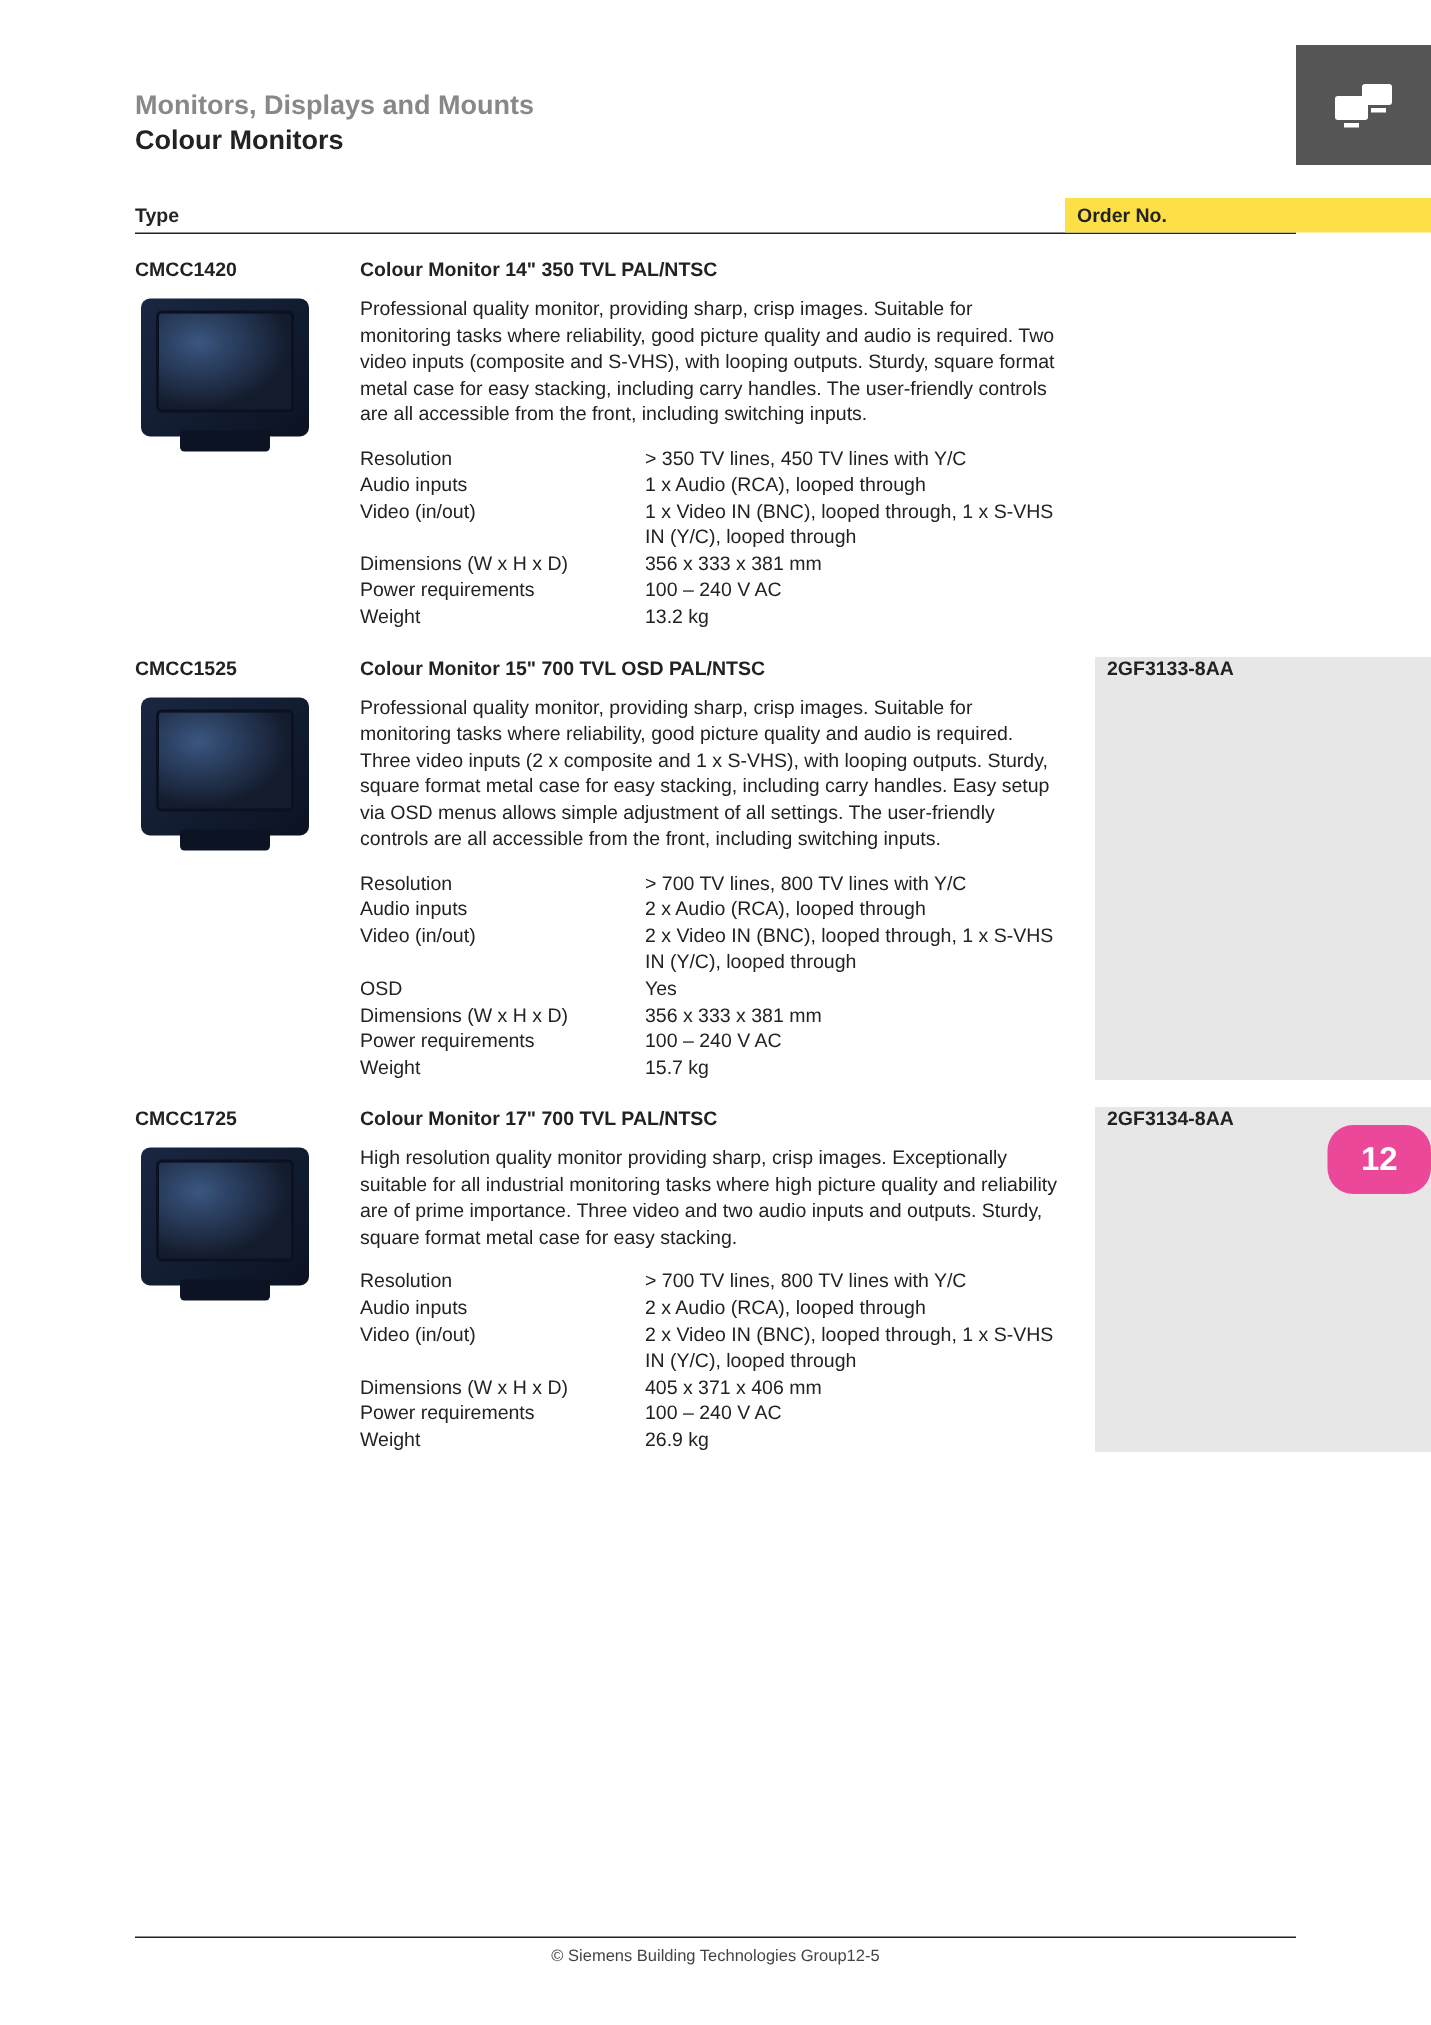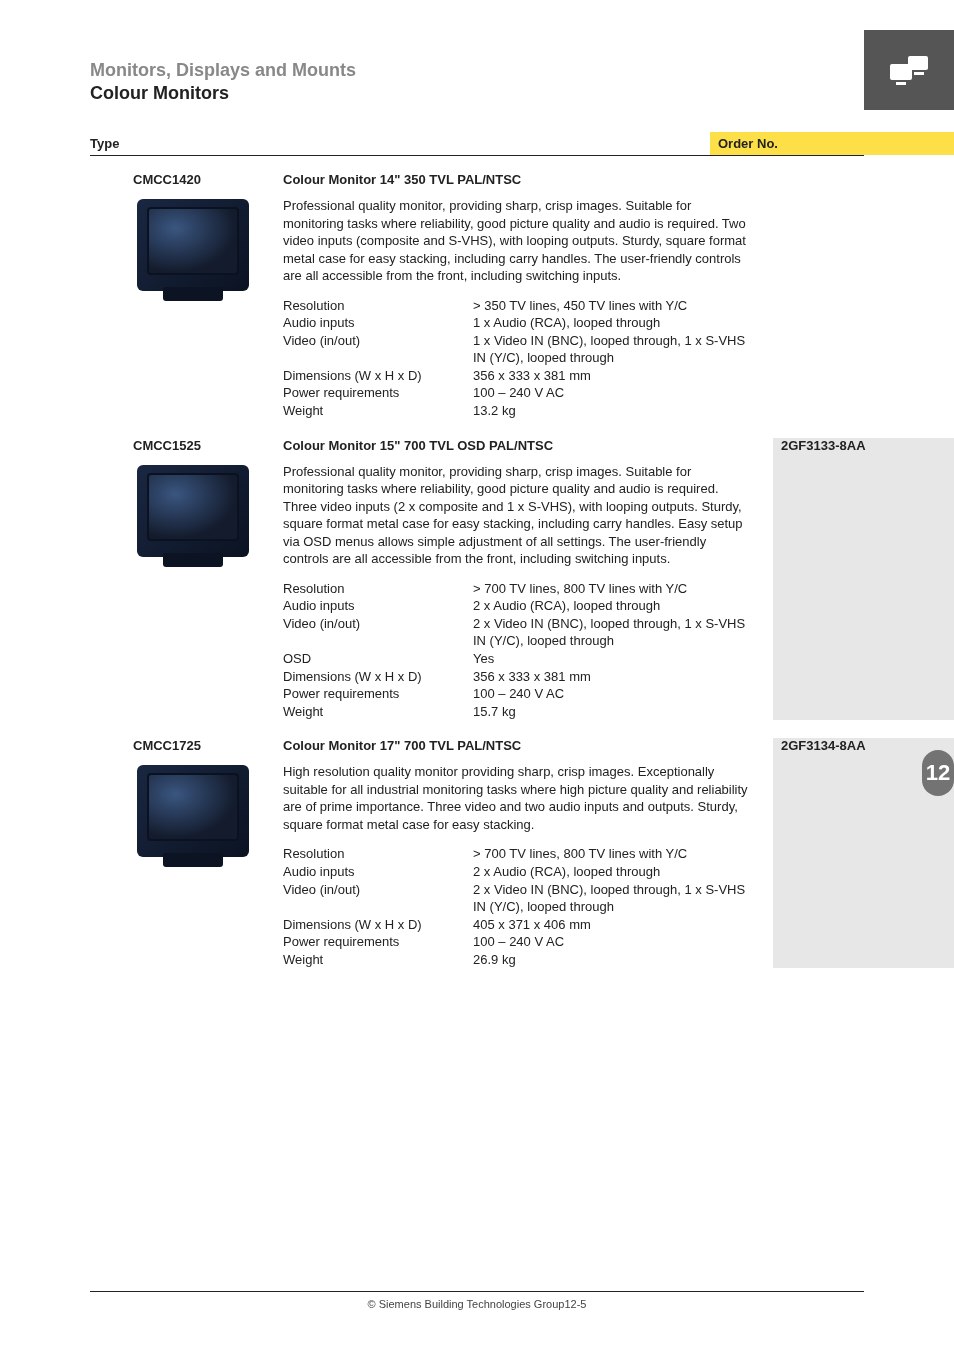--- a/index.html
+++ b/index.html
@@ -65,21 +65,20 @@
     padding: 4px 8px;
     margin: -4px -90px -4px 0;
   }
   .header-order-inner {
     padding-right: 82px;
   }
 
   .product {
     display: flex;
     margin-bottom: 18px;
-    margin-left: 43px;
   }
   .col-type {
     flex: 0 0 150px;
     font-weight: 700;
     font-size: 13px;
   }
   .col-body {
     flex: 0 0 470px;
     padding-right: 20px;
   }
@@ -135,23 +134,23 @@
     position: absolute;
     left: 30px; right: 30px; bottom: 4px; height: 14px;
     background: #0c1322;
     border-radius: 3px;
   }
 
   .page-side-tab {
     position: absolute;
     right: 0;
     top: 750px;
-    width: 32px;
+    width: 69px;
     height: 46px;
-    background: #737373;
+    background: #ec4899;
     color: #fff;
     font-size: 22px;
     font-weight: 700;
     display: flex;
     align-items: center;
     justify-content: center;
     border-radius: 17px;
   }
 
   .footer {

